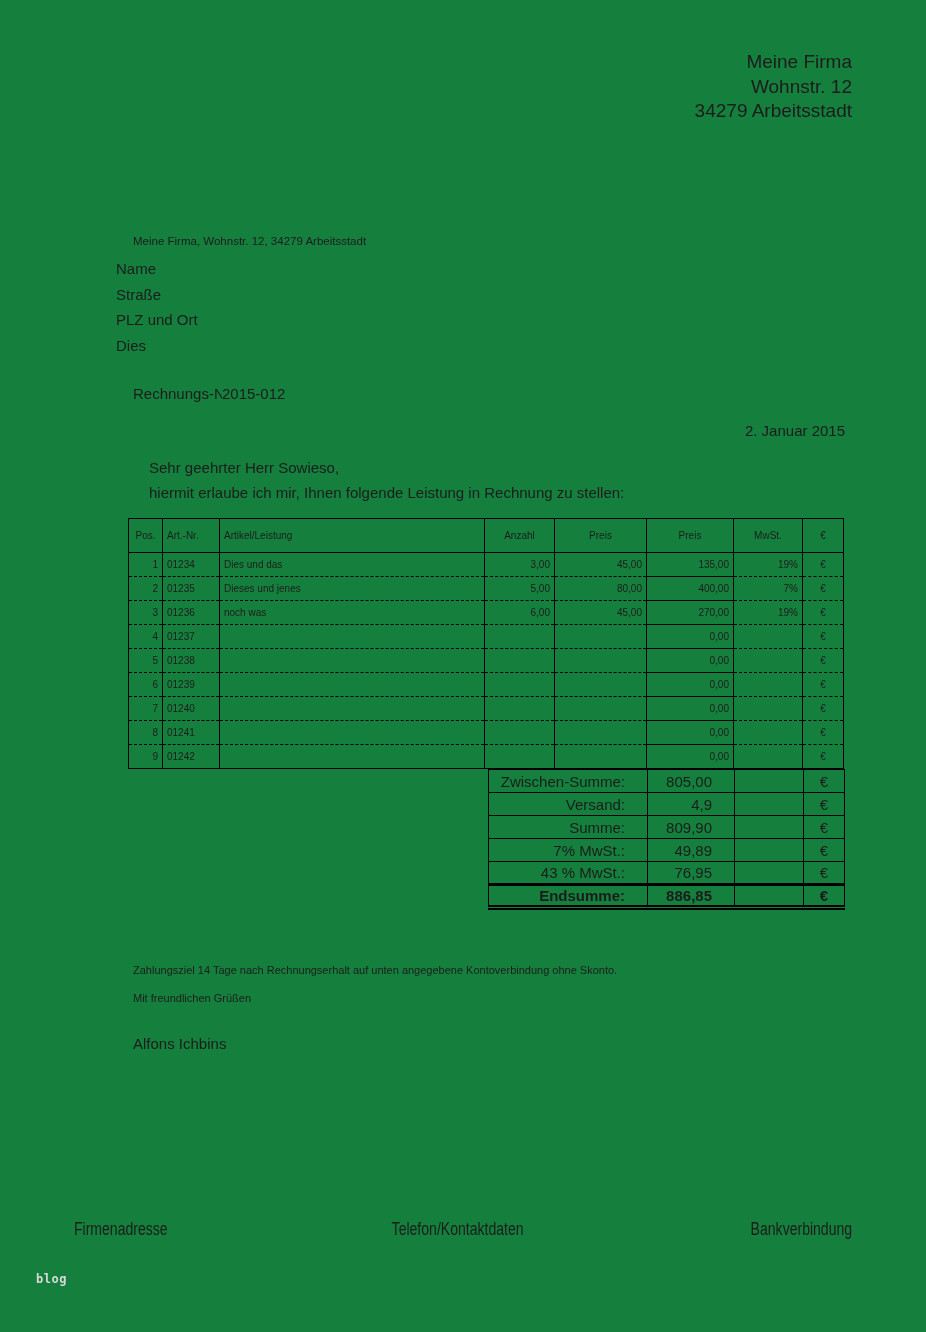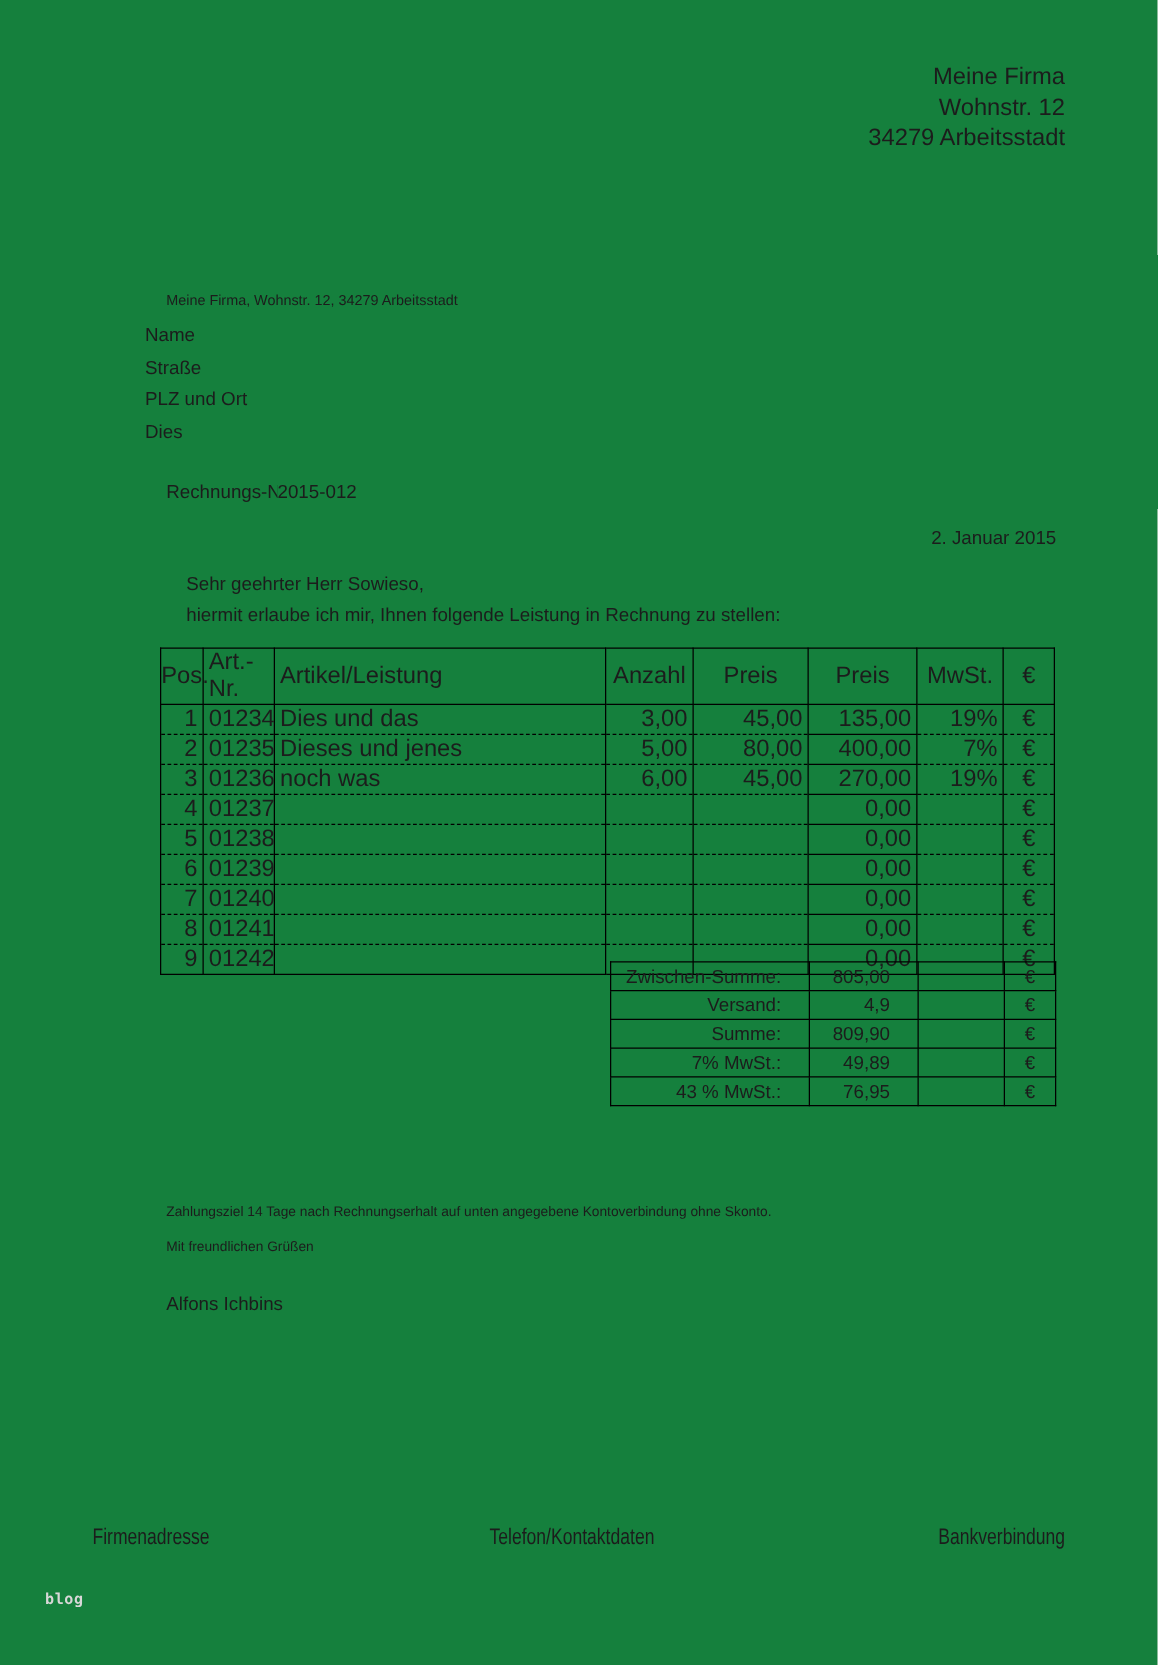--- a/index.html
+++ b/index.html
@@ -72,21 +72,21 @@
     margin-left: 16px;
   }
 
   
   table { border-collapse: collapse; table-layout: fixed; }
   .items {
     position: absolute;
     left: 128px;
     top: 518px;
     width: 716px;
-    font-size: 19px;
+    font-size: 10px;
   }
   .items th {
     border: 1.5px solid #000;
     height: 34px;
     font-weight: normal;
     vertical-align: middle;
     background: transparent;
   }
   .items td {
     height: 24px;
@@ -347,20 +347,26 @@
           <td class="c-sval">49,89</td>
           <td class="c-sempty"></td>
           <td class="c-eur">€</td>
         </tr>
         <tr>
           <td class="c-slabel">43 % MwSt.:</td>
           <td class="c-sval">76,95</td>
           <td class="c-sempty"></td>
           <td class="c-eur">€</td>
         </tr>
+        <tr class="total-row">
+          <td class="c-slabel">Endsumme:</td>
+          <td class="c-sval">886,85</td>
+          <td class="c-sempty"></td>
+          <td class="c-eur">€</td>
+        </tr>
       </tbody>
   </table>
 
   <div class="closing">
     <div>Zahlungsziel 14 Tage nach Rechnungserhalt auf unten angegebene Kontoverbindung ohne Skonto.</div>
     <div>Mit freundlichen Grüßen</div>
   </div>
 
   <div class="signature">Alfons Ichbins</div>
 

